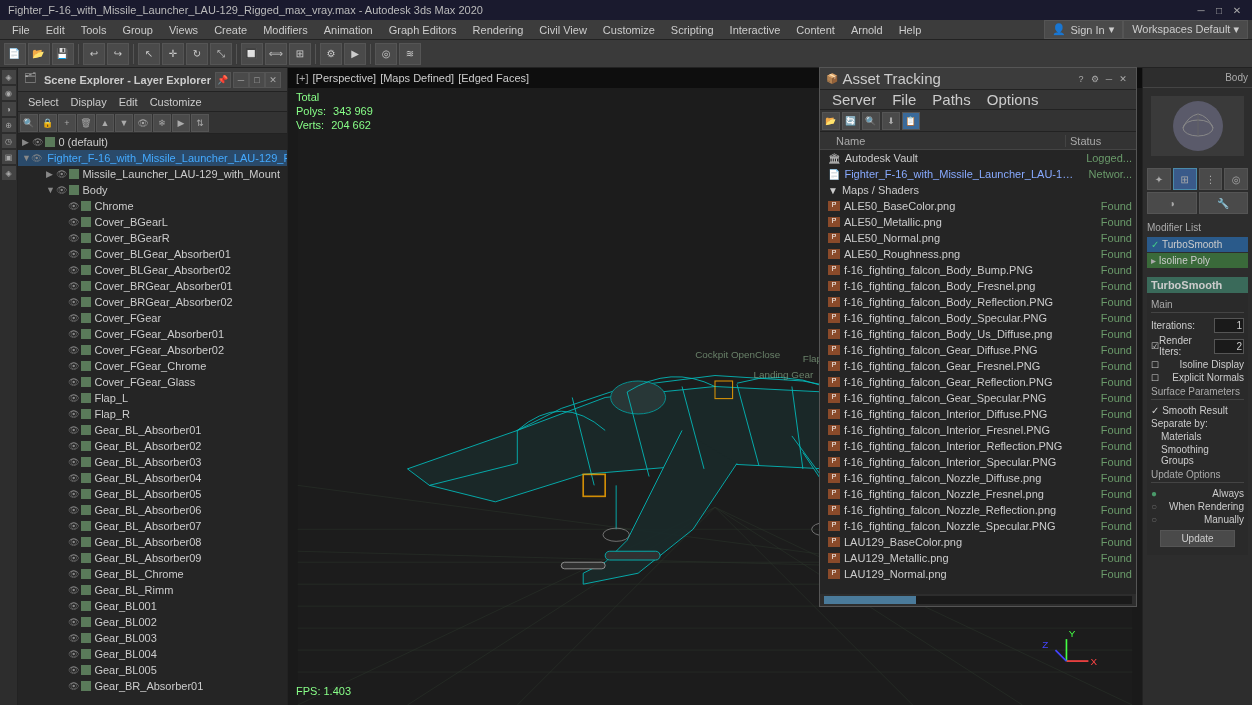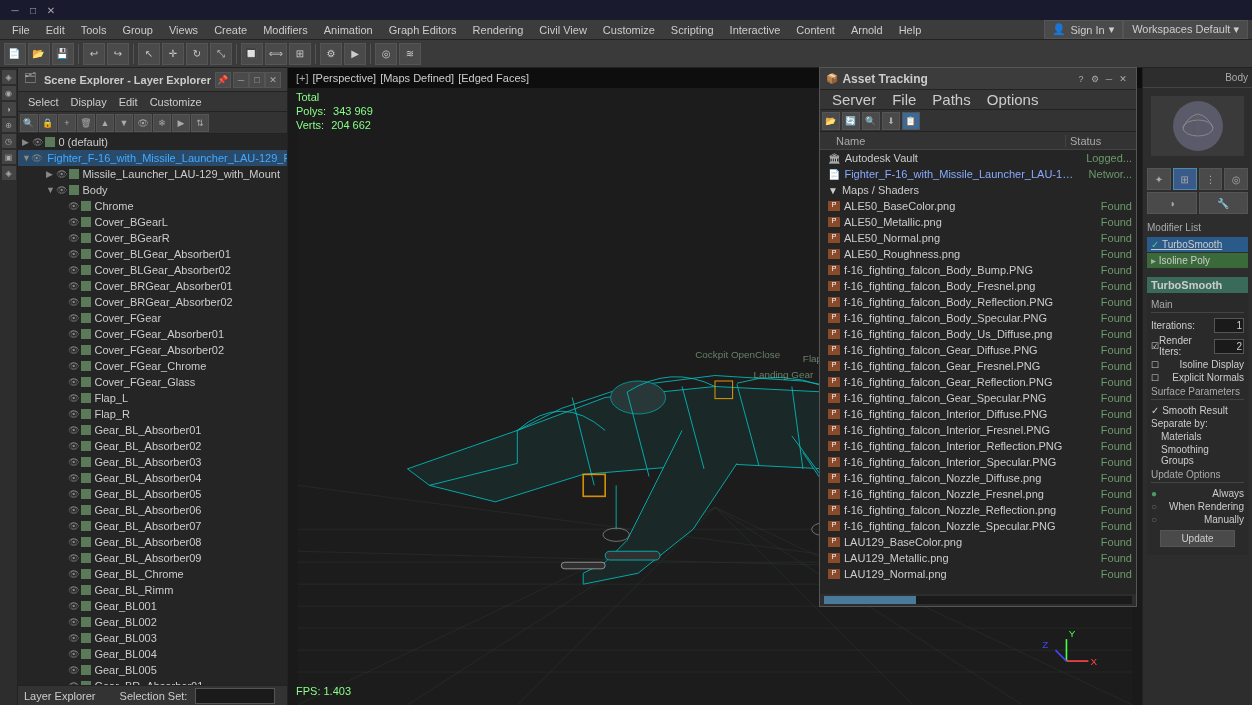--- a/index.html
+++ b/index.html
@@ -62,33 +62,33 @@
     #right-panel { width: 110px; background: #2d2d2d; border-left: 1px solid #222; display: flex; flex-direction: column; }
     #rp-avatar { height: 60px; background: #3a3a3a; display: flex; align-items: center; justify-content: center; margin: 8px; }
     .avatar-circle { width: 50px; height: 50px; border-radius: 50%; background: #5a5a6a; display: flex; align-items: center; justify-content: center; color: #888; font-size: 20px; }
     #rp-tools { display: flex; flex-direction: column; gap: 2px; padding: 4px; }
     .rp-tool-row { display: flex; gap: 2px; }
     .rp-btn { flex: 1; height: 22px; background: #4a4a4a; border: 1px solid #555; display: flex; align-items: center; justify-content: center; cursor: pointer; font-size: 10px; color: #aaa; }
     .rp-btn.active { background: #3a5a8a; border-color: #4a8aaa; }
     #rp-modifier-list { padding: 4px; }
     .rp-section-title { color: #aaa; font-size: 10px; margin-bottom: 4px; }
     .modifier-item { background: #3a6a3a; color: #ccc; font-size: 10px; padding: 2px 4px; margin-bottom: 1px; cursor: pointer; }
-    .modifier-item.active { background: #2a5a8a; text-decoration: underline; }
+    .modifier-item.active { background: #2a5a8a; }
     #rp-turbosmooth { padding: 4px; }
     .ts-title { background: #3a6a5a; color: #ccc; font-size: 11px; padding: 2px 4px; font-weight: bold; }
     .ts-section { color: #aaa; font-size: 10px; padding: 2px 0; border-bottom: 1px solid #444; margin-bottom: 4px; }
     .ts-row { display: flex; align-items: center; justify-content: space-between; padding: 1px 0; font-size: 10px; color: #ccc; }
     .ts-input { width: 30px; background: #1a1a1a; border: 1px solid #555; color: #ccc; font-size: 10px; text-align: right; padding: 1px; }
     .ts-update-btn { background: #4a4a4a; border: 1px solid #555; color: #ccc; font-size: 10px; padding: 2px 20px; cursor: pointer; margin: 4px auto; display: block; }
 
     
     #asset-panel { position: absolute; top: 0; right: 110px; width: 318px; height: 540px; background: #2d2d2d; border: 1px solid #555; z-index: 20; display: flex; flex-direction: column; }
     #ap-title { height: 22px; background: #3c3c3c; display: flex; align-items: center; padding: 0 6px; border-bottom: 1px solid #222; }
     .ap-icon { font-size: 10px; color: #aaa; margin-right: 4px; }
-    #ap-title-text { color: #ccc; font-size: 12px; font-weight: bold; flex: 1; }
+    #ap-title-text { color: #ccc; font-size: 15px; font-weight: normal; flex: 1; }
     .ap-win-btn { width: 14px; height: 14px; display: flex; align-items: center; justify-content: center; font-size: 9px; color: #aaa; cursor: pointer; }
     #ap-menu { height: 20px; background: #353535; display: flex; align-items: center; padding: 0 4px; border-bottom: 1px solid #222; }
     .ap-menu-item { padding: 2px 8px; color: #ccc; font-size: 15px; cursor: pointer; }
     #ap-toolbar { height: 22px; background: #333; display: flex; align-items: center; padding: 0 2px; gap: 2px; border-bottom: 1px solid #222; }
     .ap-tb-btn { width: 18px; height: 18px; background: #4a4a4a; border: 1px solid #555; display: flex; align-items: center; justify-content: center; font-size: 9px; color: #aaa; cursor: pointer; }
     #ap-headers { height: 18px; background: #333; display: flex; align-items: center; border-bottom: 1px solid #444; }
     .ap-col-name { flex: 1; padding: 0 16px; font-size: 11px; color: #aaa; border-right: 1px solid #444; }
     .ap-col-status { width: 70px; padding: 0 4px; font-size: 11px; color: #aaa; }
     #ap-content { flex: 1; overflow-y: auto; background: #252525; }
     .ap-row { height: 16px; display: flex; align-items: center; padding-left: 8px; cursor: pointer; }
@@ -101,20 +101,21 @@
 
     
     ::-webkit-scrollbar { width: 8px; height: 8px; }
     ::-webkit-scrollbar-track { background: #2a2a2a; }
     ::-webkit-scrollbar-thumb { background: #555; }
   </style>
 </head>
 <body>
 
 <div id="title-bar">
+  <span style="font-size:11px; color:#bbb;">Fighter_F-16_with_Missile_Launcher_LAU-129_Rigged_max_vray.max - Autodesk 3ds Max 2020</span>
   <div class="window-controls">
     <div class="win-btn">─</div>
     <div class="win-btn">□</div>
     <div class="win-btn">✕</div>
   </div>
 </div>
 
 <div id="menu-bar">
   <span class="menu-item">File</span>
   <span class="menu-item">Edit</span>
@@ -450,27 +451,20 @@
     <span class="se-label ">Gear_BL005</span>
   </div>
         <div class="se-row">
     <span class="se-indent" style="width:36px;"></span>
     <span class="se-expand"></span>
     <span style="font-size:9px; color:#888; margin-right:2px;">👁</span>
     <span style="width:10px;height:10px;background:#5a7a5a;display:inline-block;margin-right:3px;"></span>
     <span class="se-label ">Gear_BR_Absorber01</span>
   </div>
       </div>
-    <div id="se-footer">
-      <div id="se-footer-sel">
-        <span>Layer Explorer</span>
-        <span style="margin-left:20px;">Selection Set:</span>
-        <input type="text" style="background: rgb(26, 26, 26); border: 1px solid rgb(85, 85, 85); color: rgb(204, 204, 204); font-size: 10px; width: 80px; height: 16px; margin-left: 4px;">
-      </div>
-    </div>
   </div>
 
   <div id="viewport">
     <div id="vp-header">
       <span class="vp-tag bracket">[+]</span>
       <span class="vp-tag">[Perspective]</span>
       <span class="vp-tag">[Maps Defined]</span>
       <span class="vp-tag">[Edged Faces]</span>
     </div>
     <div id="vp-stats">

